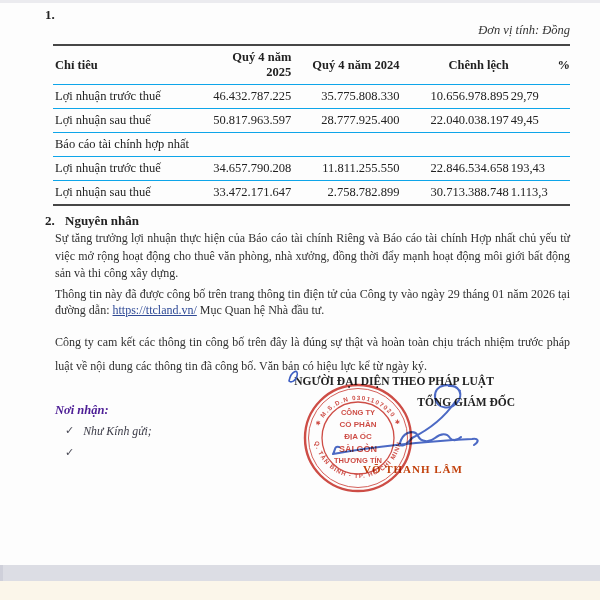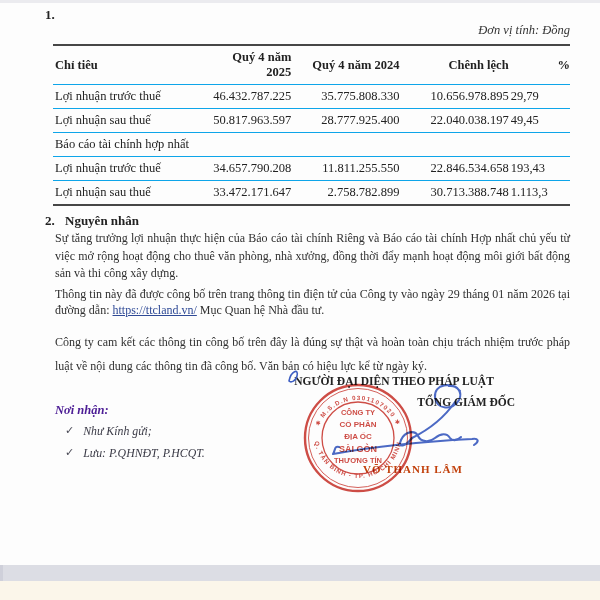--- a/index.html
+++ b/index.html
@@ -176,17 +176,16 @@
   <path d="M 3,15 C 5,5 13,2 11,10 C 10,15 5,17 3,15" stroke="#3d5ec2" fill="none" stroke-width="1.6" stroke-linecap="round"></path>
 </svg>
 
 <div class="abs recipients-title">Nơi nhận:</div>
 <div class="abs recipient-item" id="recipient-0">
   <span class="check">✓</span>
   <span>Như Kính gửi;</span>
 </div>
 <div class="abs recipient-item" id="recipient-1">
   <span class="check">✓</span>
-  <span>Lưu: P.QHNĐT, P.HCQT.</span>
 </div>
 
 <div class="abs bottom-band"></div>
 <div class="abs bottom-cream"></div>
 
 </body></html>

